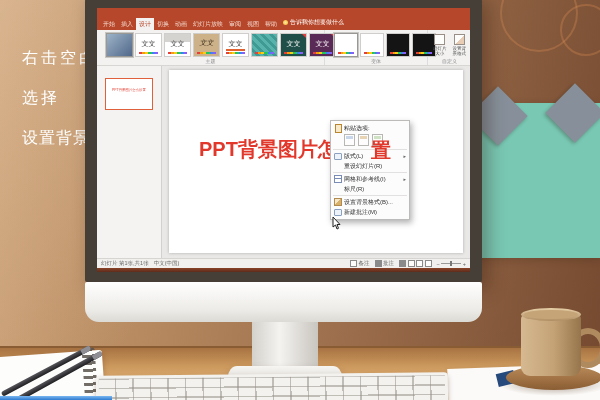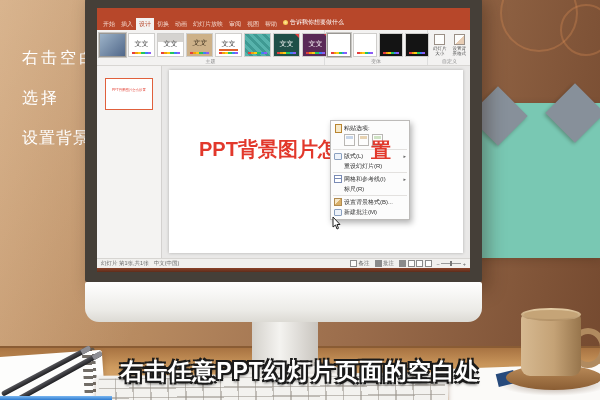--- a/index.html
+++ b/index.html
@@ -38,21 +38,21 @@
   .titlebar{position:absolute;left:0;top:0;width:100%;height:22px;background:#b7472a;}
   .tabs{position:absolute;left:3px;bottom:0;display:flex;align-items:flex-end;}
   .tab{color:#f3d7cc;font-size:6px;line-height:1;padding:3px 3px 3px;white-space:nowrap;}
   .tab.selected{background:#f3f2f1;color:#b7472a;}
   .tellme{display:flex;align-items:center;gap:2px;color:#fff;font-size:6px;padding:3px 3px;white-space:nowrap;}
   .bulb{width:5px;height:5px;border-radius:50%;background:radial-gradient(#ffe9a0,#f0b429);flex:none;}
   .ribbon{position:absolute;left:0;top:22px;width:100%;height:35px;background:#f3f2f1;
           border-bottom:1px solid #d8d6d3;display:flex;}
   .rgroup{position:relative;height:100%;border-right:1px solid #ddd;flex:none;}
   .rlabel{position:absolute;bottom:1px;left:0;width:100%;text-align:center;font-size:5px;color:#8d8d8d;line-height:1;}
-  .thumbs{display:flex;gap:2px;padding:3px 2px 0 2px;}
+  .thumbs{display:flex;gap:2px;padding:3px 2px 0 9px;}
   .thumb{width:25px;height:22px;background:#fff;border:1px solid #cfcecc;position:relative;overflow:hidden;
          display:flex;align-items:center;justify-content:center;flex:none;}
   .thumb .tl{font-size:7px;color:#3b3b3b;line-height:1;margin-bottom:3px;}
   .thumb .dots{position:absolute;bottom:2px;left:3px;right:3px;height:2px;
        background:linear-gradient(90deg,#e53e3e 0 16%,#f59e0b 16% 33%,#facc15 33% 49%,#22c55e 49% 66%,#3b82f6 66% 83%,#8b5cf6 83% 100%);}
   .thumb.sel{border:1px solid #9a9894;outline:1px solid #c8c6c2;}
   .t1{background:linear-gradient(135deg,#9db3c8,#51688a);}
   .t3::before{content:"";position:absolute;top:0;left:0;right:0;height:8px;background:#d5d3d0;}
   .t3 .tl{position:relative;}
   .t4{background:#cdb189;} .t4 .tl{color:#3a2d1c;font-family:"Liberation Serif",serif;font-style:italic;}
@@ -376,15 +376,14 @@
       <div class="keys"></div>
     </div>
   <div class="pad"></div>
   <div class="saucer-shadow"></div>
   <div class="bluecard"></div>
   <div class="saucer"></div>
   <div class="mug-handle"></div>
   <div class="mug"></div>
   <div class="mug-top"></div>
 
-  <div class="caption">右击任意PPT幻灯片页面的空白处</div>
   <div class="progress"></div>
 </div>
 
 </body></html>

